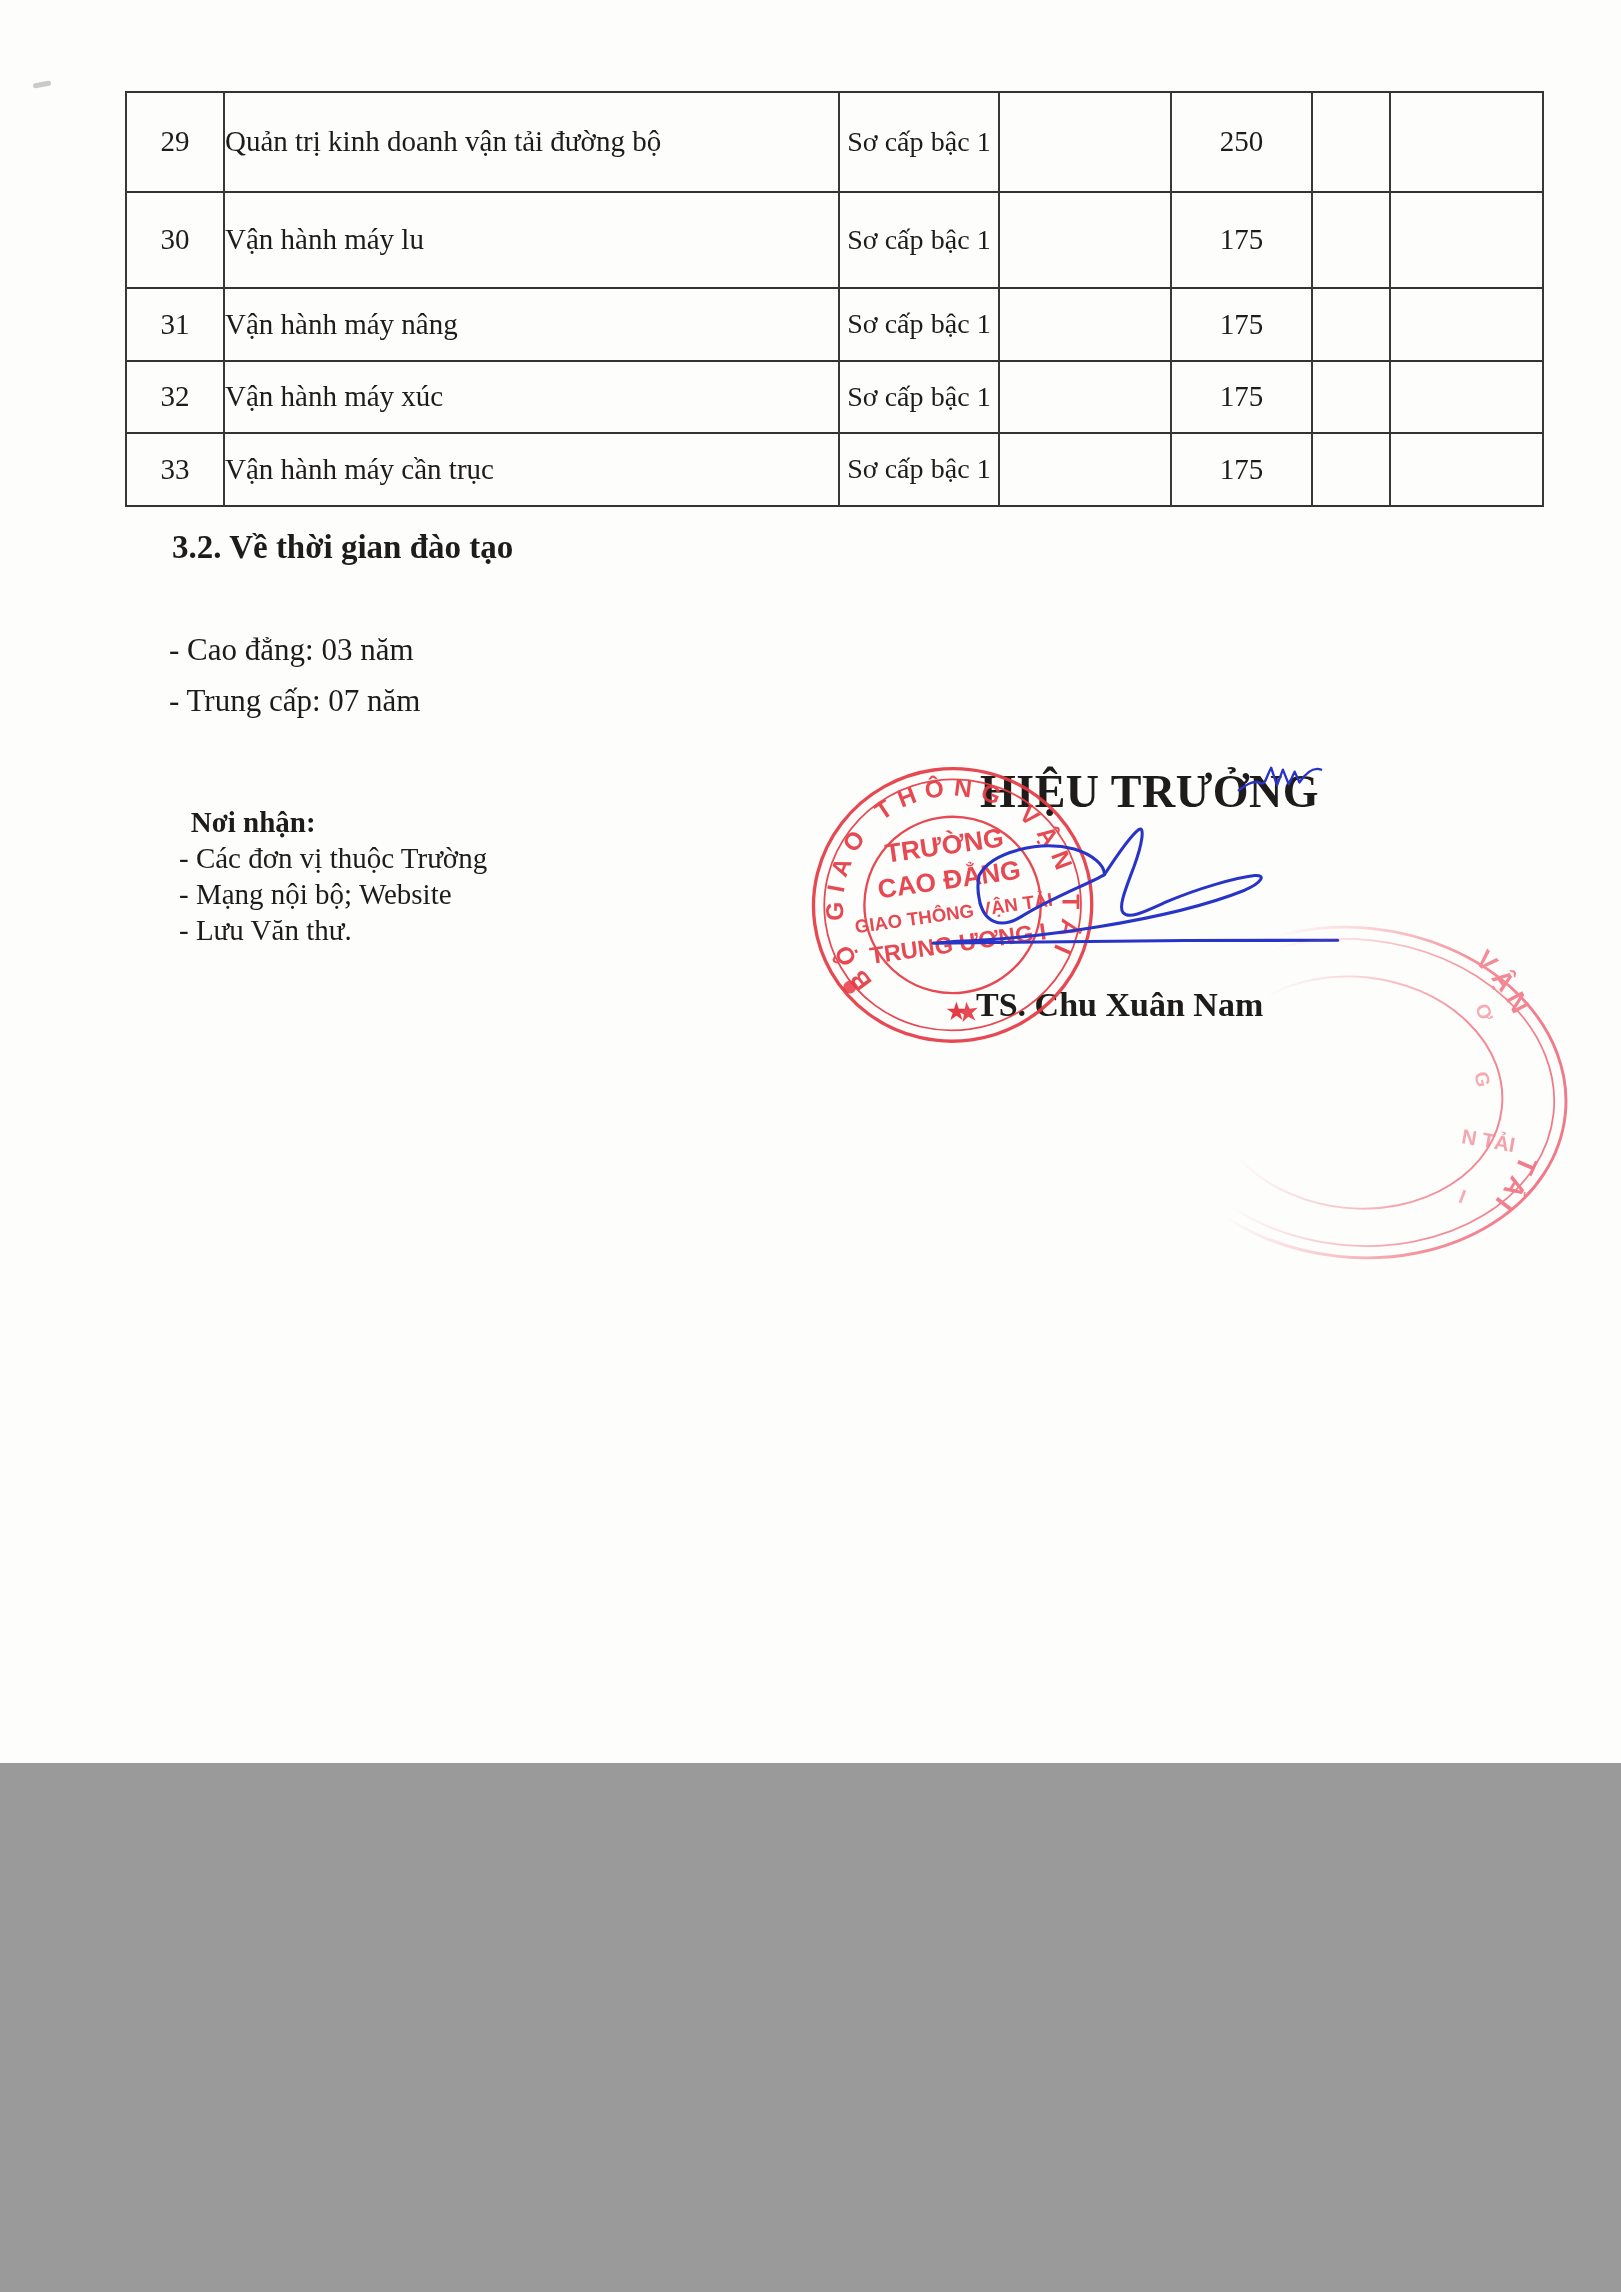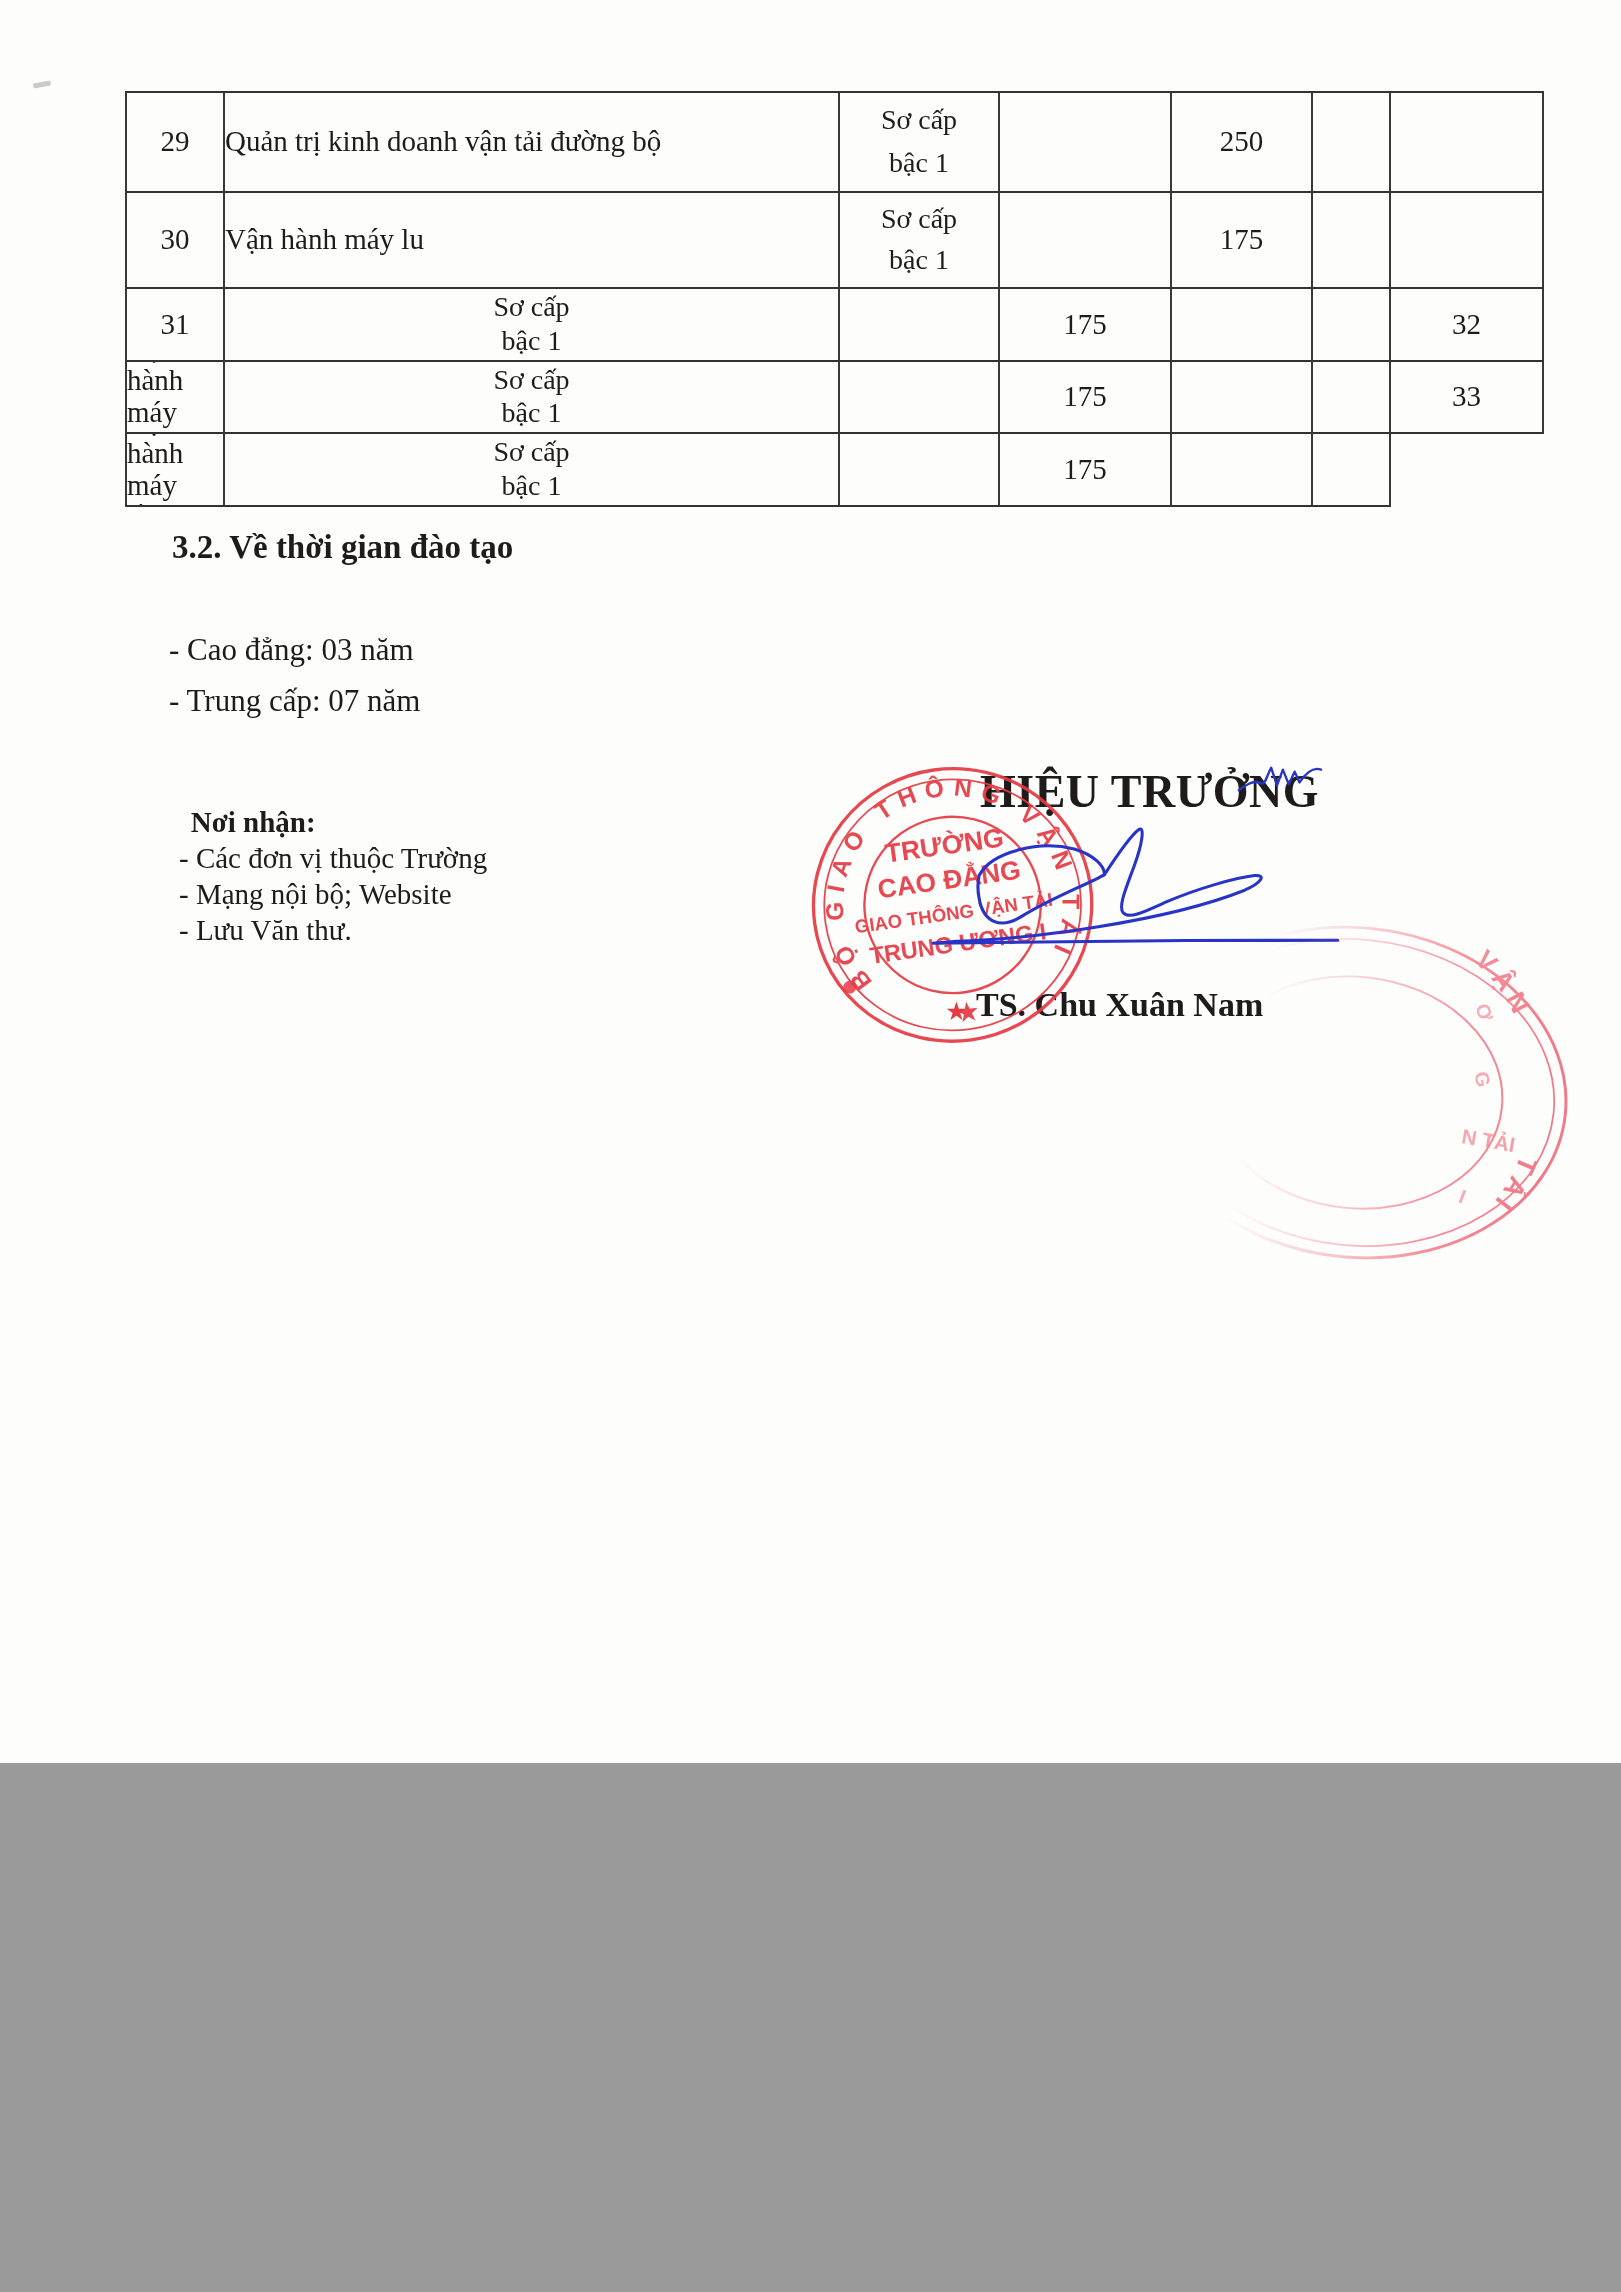--- a/index.html
+++ b/index.html
@@ -21,21 +21,21 @@
     border-left:2px solid #3a3834;
   }
   #course-table .c{
     border-right:2px solid #3a3834;
     border-bottom:2.5px solid #35332f;
     display:flex;align-items:center;justify-content:center;
     font-size:29px;line-height:1.1;
     overflow:hidden;
   }
   #course-table .c.name{justify-content:flex-start;padding-left:0;}
-  #course-table .c.level{flex-direction:column;justify-content:space-evenly;font-size:28px;}
+  #course-table .c.level{flex-direction:row;justify-content:space-evenly;font-size:28px;}
   
   .h32{position:absolute;left:172px;top:529px;font-size:33px;font-weight:bold;}
   .bullet{position:absolute;left:169px;font-size:31px;margin-top:46px;}
   .b1{top:586px;} .b2{top:637px;}
   #recipients{position:absolute;left:179px;top:804px;font-size:29px;line-height:36px;}
   #recipients .head{font-weight:bold;padding-left:11.8px;}
   #sig-title{position:absolute;left:980px;top:765px;font-size:46px;font-weight:bold;letter-spacing:0.5px;}
   #sig-name{position:absolute;left:976px;top:986px;font-size:34px;font-weight:bold;}
   #sig-star{position:absolute;left:945px;top:996px;font-size:25.5px;color:#e63a44;}
   #page-number{position:absolute;left:1490px;top:2192px;font-size:30px;}
@@ -77,20 +77,21 @@
     <div class="c level">
       <span>Sơ cấp</span>
       <span>bậc 1</span>
     </div>
     <div class="c empty"></div>
     <div class="c hours">175</div>
     <div class="c empty"></div>
     <div class="c empty"></div>
 
     <div class="c no">31</div>
+    <div class="c name">Vận hành máy nâng</div>
     <div class="c level">
       <span>Sơ cấp</span>
       <span>bậc 1</span>
     </div>
     <div class="c empty"></div>
     <div class="c hours">175</div>
     <div class="c empty"></div>
     <div class="c empty"></div>
 
     <div class="c no">32</div>

